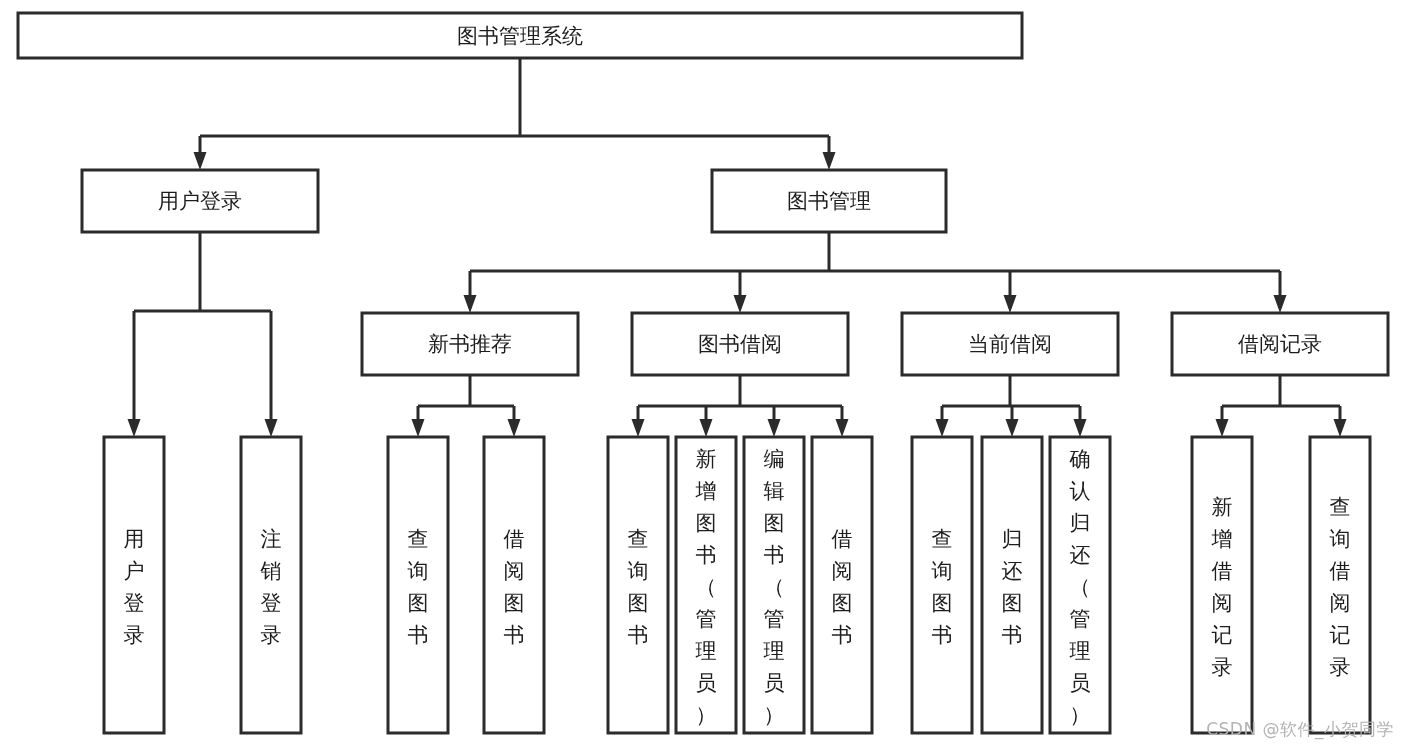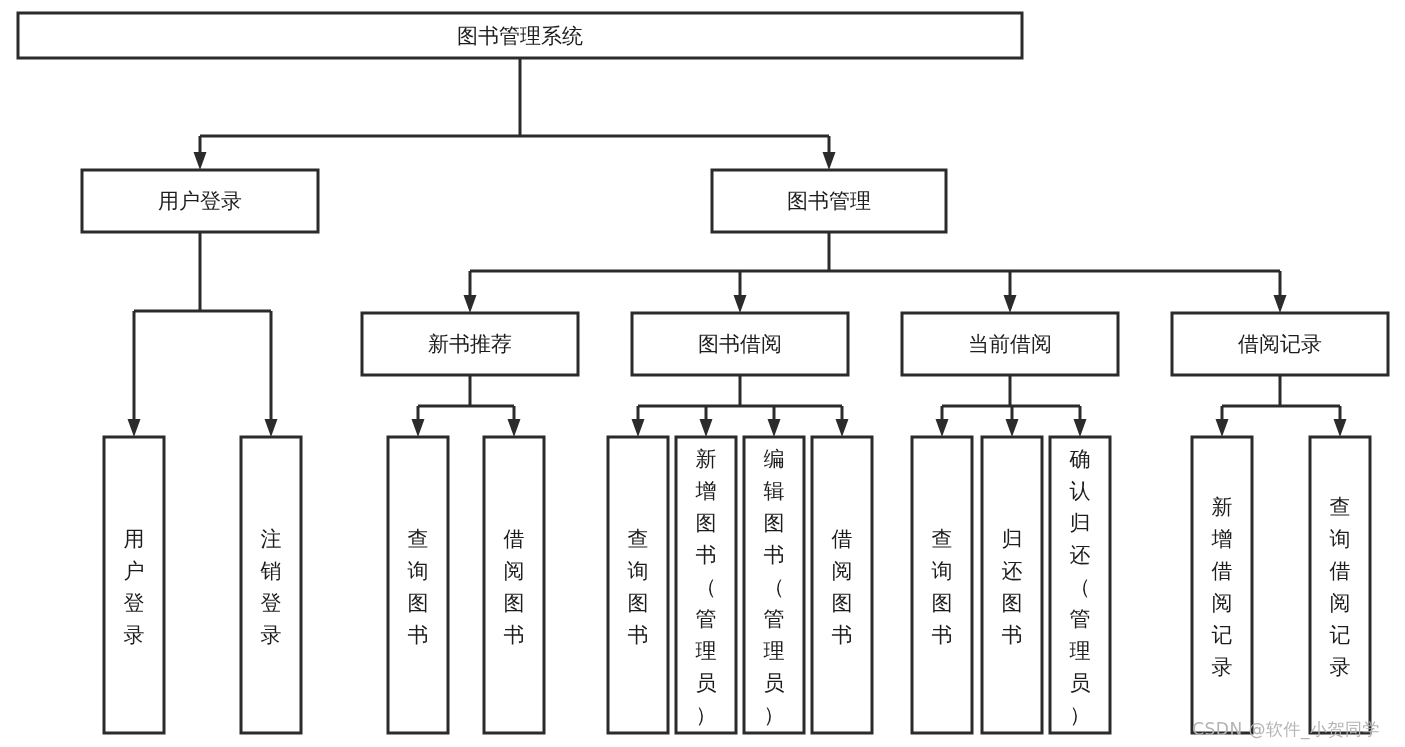--- a/index.html
+++ b/index.html
@@ -52,21 +52,21 @@
     white-space: pre;
   }
   .node-label-v {
     font-family: "DejaVu Sans", "Liberation Sans", sans-serif;
     fill: #1d1d1d;
     font-size: 21px;
     text-anchor: middle;
   }
   .watermark {
     position: absolute;
-    right: 25px;
+    right: 11px;
     bottom: 6px;
     font-family: "DejaVu Sans", "Liberation Sans", sans-serif;
     font-size: 17px;
     color: #b4b4b4;
     letter-spacing: 0.5px;
     user-select: none;
     pointer-events: none;
   }
 </style>
 </head>

